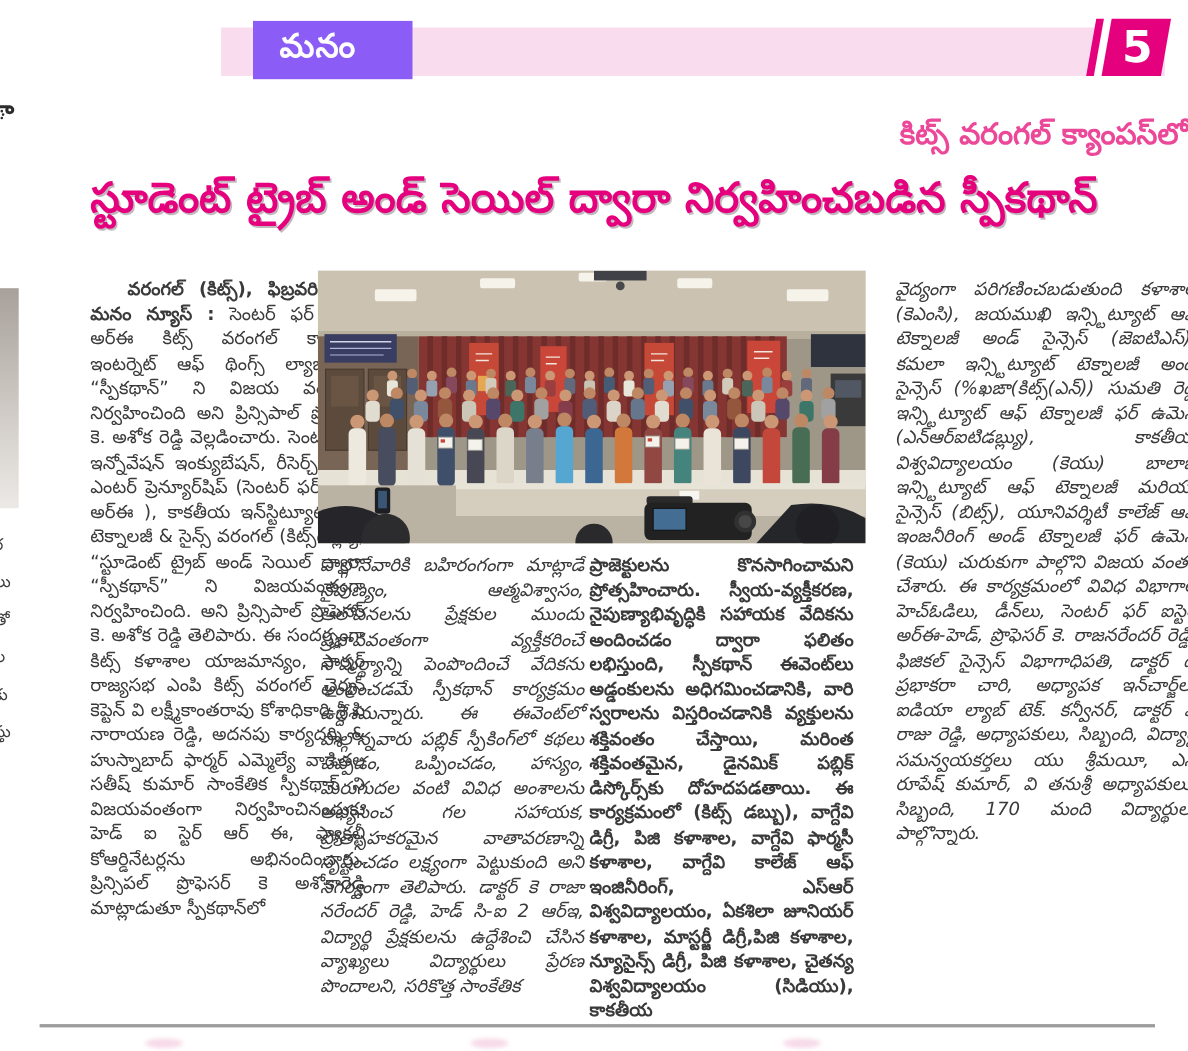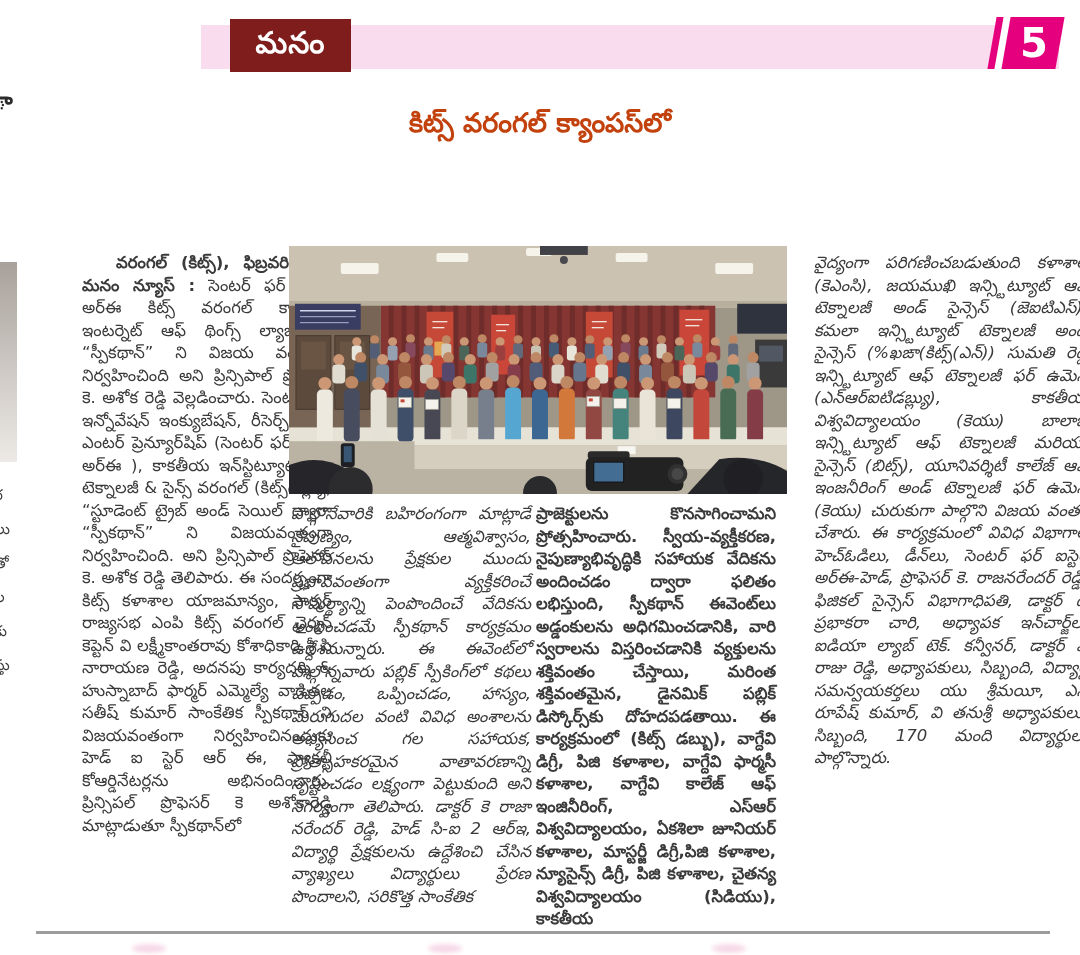--- a/index.html
+++ b/index.html
@@ -3,41 +3,41 @@
 <meta charset="utf-8">
 <style>
   html,body{margin:0;padding:0;background:#ffffff;}
   .page{
     position:relative;width:1080px;height:955px;background:#ffffff;overflow:hidden;
     font-family:"DejaVu Sans", sans-serif;color:#343434;
   }
   
   .band{position:absolute;left:201px;top:25px;width:858px;height:44px;background:#fadcef;}
   .logo-box{
-    position:absolute;left:230px;top:19px;width:121px;height:53px;background:#7f1d1d;
-    display:flex;align-items:center;justify-content:center;
-    color:#ffffff;font-size:30px;font-weight:bold;letter-spacing:1px;
+    position:absolute;left:230px;top:19px;width:121px;height:53px;background:#8b5cf6;
+    display:flex;align-items:center;
+    color:#ffffff;font-size:30px;font-weight:bold;letter-spacing:1px;padding-left:24px;
   }
   .badge-main{
     position:absolute;left:992px;top:17px;width:68px;height:52px;background:#e5017d;
     transform:skewX(-10deg);
   }
   .badge-stripe{
     position:absolute;left:999px;top:15px;width:7px;height:56px;background:#ffffff;
     transform:skewX(-10deg);
   }
   .badge-num{
     position:absolute;left:1008px;top:17px;width:52px;height:52px;
     display:flex;align-items:center;justify-content:center;
     color:#ffffff;font-size:40px;font-weight:bold;
   }
   
   .kicker{
-    position:absolute;left:0;right:0;top:107px;text-align:center;
-    font-size:27px;font-weight:bold;color:#c2410c;
+    position:absolute;left:0;right:0;top:107px;text-align:right;
+    font-size:27px;font-weight:bold;color:#ec4899;
   }
   .headline{
     position:absolute;left:0;right:0;top:158px;text-align:center;
     font-size:38px;font-weight:bold;color:#e5017d;
     text-shadow:1.5px 1.5px 0 rgba(45,20,35,.3);
   }
   
   .col{
     position:absolute;text-align:justify;font-size:16.5px;line-height:22.5px;color:#3a3a3a;
   }
@@ -72,20 +72,21 @@
 
   <div class="band"></div>
   <div class="logo-box">
     <span>మనం</span>
   </div>
   <div class="badge-main"></div>
   <div class="badge-stripe"></div>
   <div class="badge-num">5</div>
 
   <div class="kicker">కిట్స్ వరంగల్ క్యాంపస్‌లో</div>
+  <div class="headline">స్టూడెంట్ ట్రైబ్ అండ్ సెయిల్ ద్వారా నిర్వహించబడిన స్పీకథాన్</div>
 
   <div class="edge-top-frag">
     <span>ా</span>
   </div>
   <div class="edge-grad"></div>
   <div class="edge-frags">
       <div>ర</div>
       <div>లు</div>
       <div>తో</div>
       <div>ల</div>

